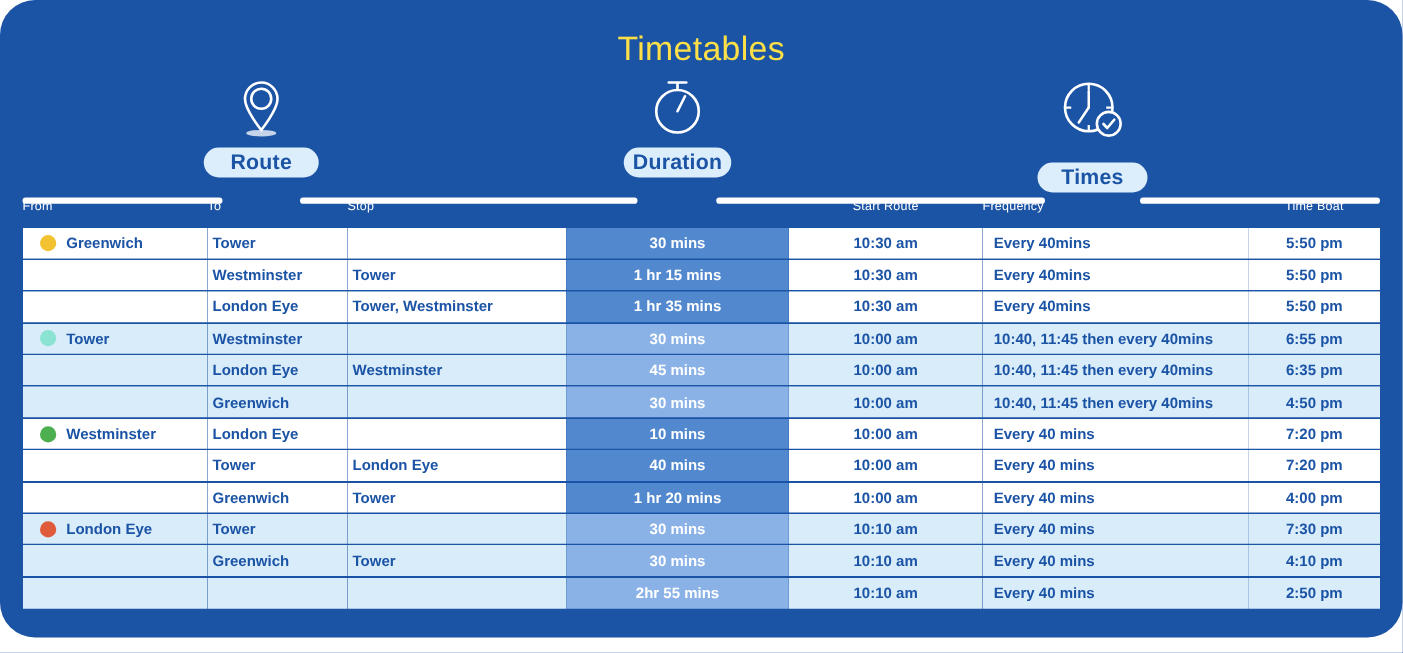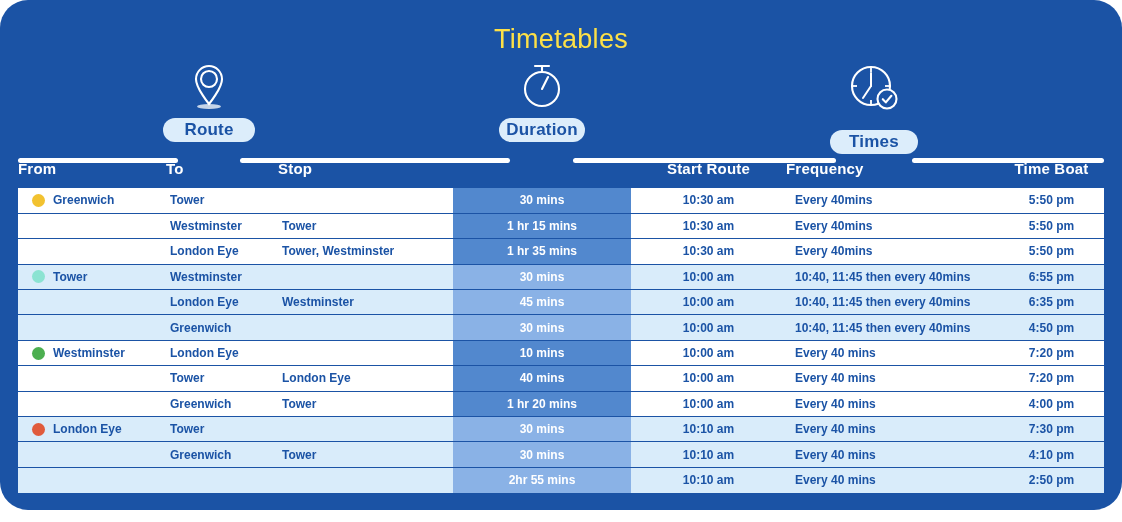--- a/index.html
+++ b/index.html
@@ -84,22 +84,22 @@
     top: 160px;
     width: 1086px;
   }
   table {
     border-collapse: collapse;
     width: 1086px;
     table-layout: fixed;
   }
   thead th {
     color: #ffffff;
-    font-size: 15px;
-    font-weight: bold;
+    font-size: 10px;
+    font-weight: normal;
     text-align: left;
     padding: 0 0 11px 0;
     background: transparent;
     border: none;
     letter-spacing: 0.2px;
   }
   thead th.c-dur  { text-align: center; }
   thead th.c-start{ text-align: center; }
   thead th.c-last { text-align: center; }
 

